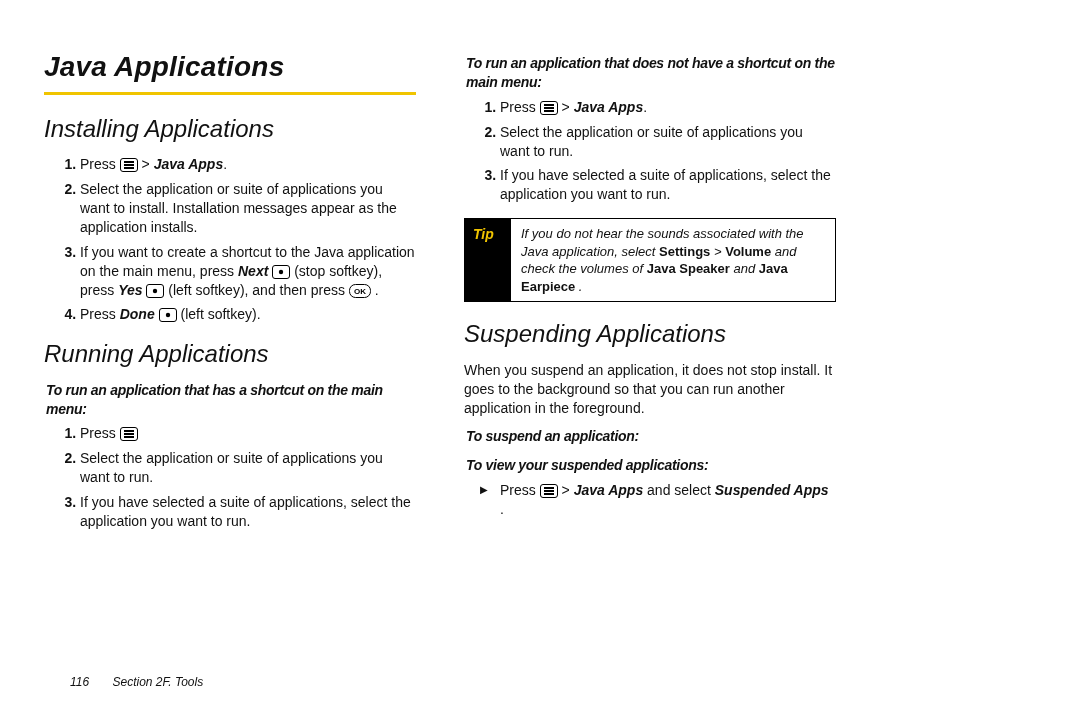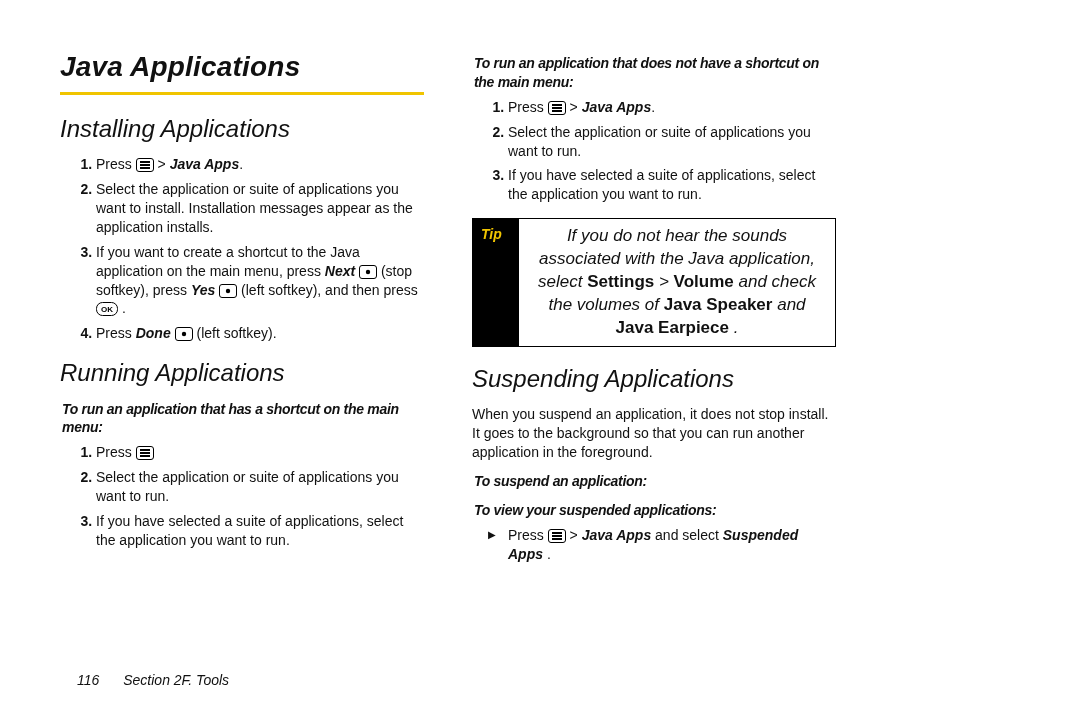--- a/index.html
+++ b/index.html
@@ -10,21 +10,21 @@
     background: #fff;
     font-family: Arial, Helvetica, sans-serif;
     color: #111;
     font-size: 14px;
     line-height: 1.35;
   }
   .page {
     box-sizing: border-box;
     width: 888px;
     height: 720px;
-    padding: 48px 52px 28px 60px;
+    padding: 48px 52px 28px 44px;
     position: relative;
   }
   .columns {
     display: flex;
     gap: 48px;
   }
   .col {
     flex: 1 1 0;
     min-width: 0;
   }
@@ -67,45 +67,44 @@
   .icon {
     display: inline-block;
     vertical-align: -3px;
     border-radius: 7px;
   }
   .icon svg { display: block; }
   .tipbox {
     border: 1.5px solid #000;
     display: flex;
     margin: 14px 0 16px 0;
-    text-align: center;
   }
   .tipbox .tiplabel {
     background: #000;
     color: #f0c400;
     font-style: italic;
     font-weight: 700;
     padding: 6px 8px;
     min-width: 30px;
     display: flex;
     align-items: flex-start;
   }
   .tipbox .tipbody {
     padding: 6px 10px;
     font-style: italic;
-    font-size: 17px;
+    font-size: 13px;
     line-height: 1.35;
   }
   .tipbox .tipbody .nrm { font-style: normal; font-weight: 700; }
   .footer {
     position: absolute;
-    left: 77px;
+    left: 70px;
     bottom: 30px;
     font-style: italic;
-    font-size: 14px;
+    font-size: 12px;
   }
   .footer .pnum { margin-right: 20px; }
   ul.arrow {
     list-style: none;
     margin: 4px 0 10px 0;
     padding-left: 36px;
   }
   ul.arrow li {
     position: relative;
     margin: 6px 0;

